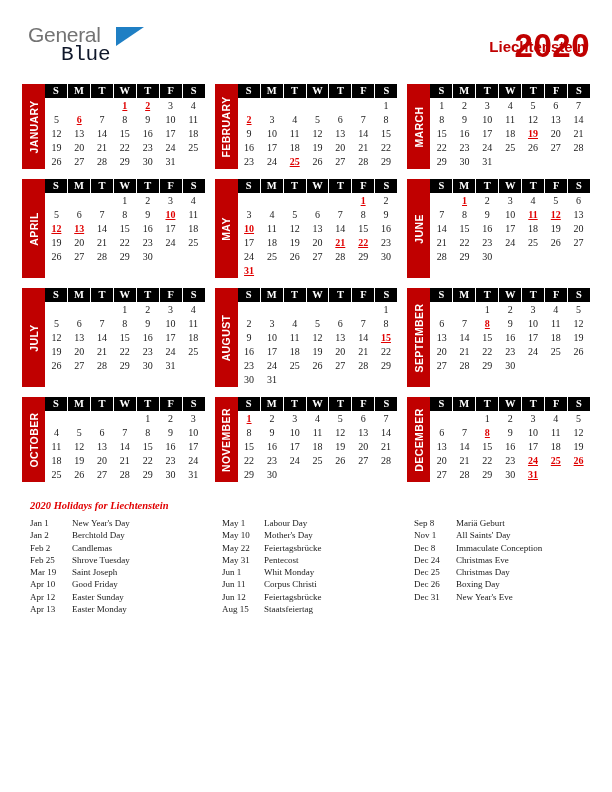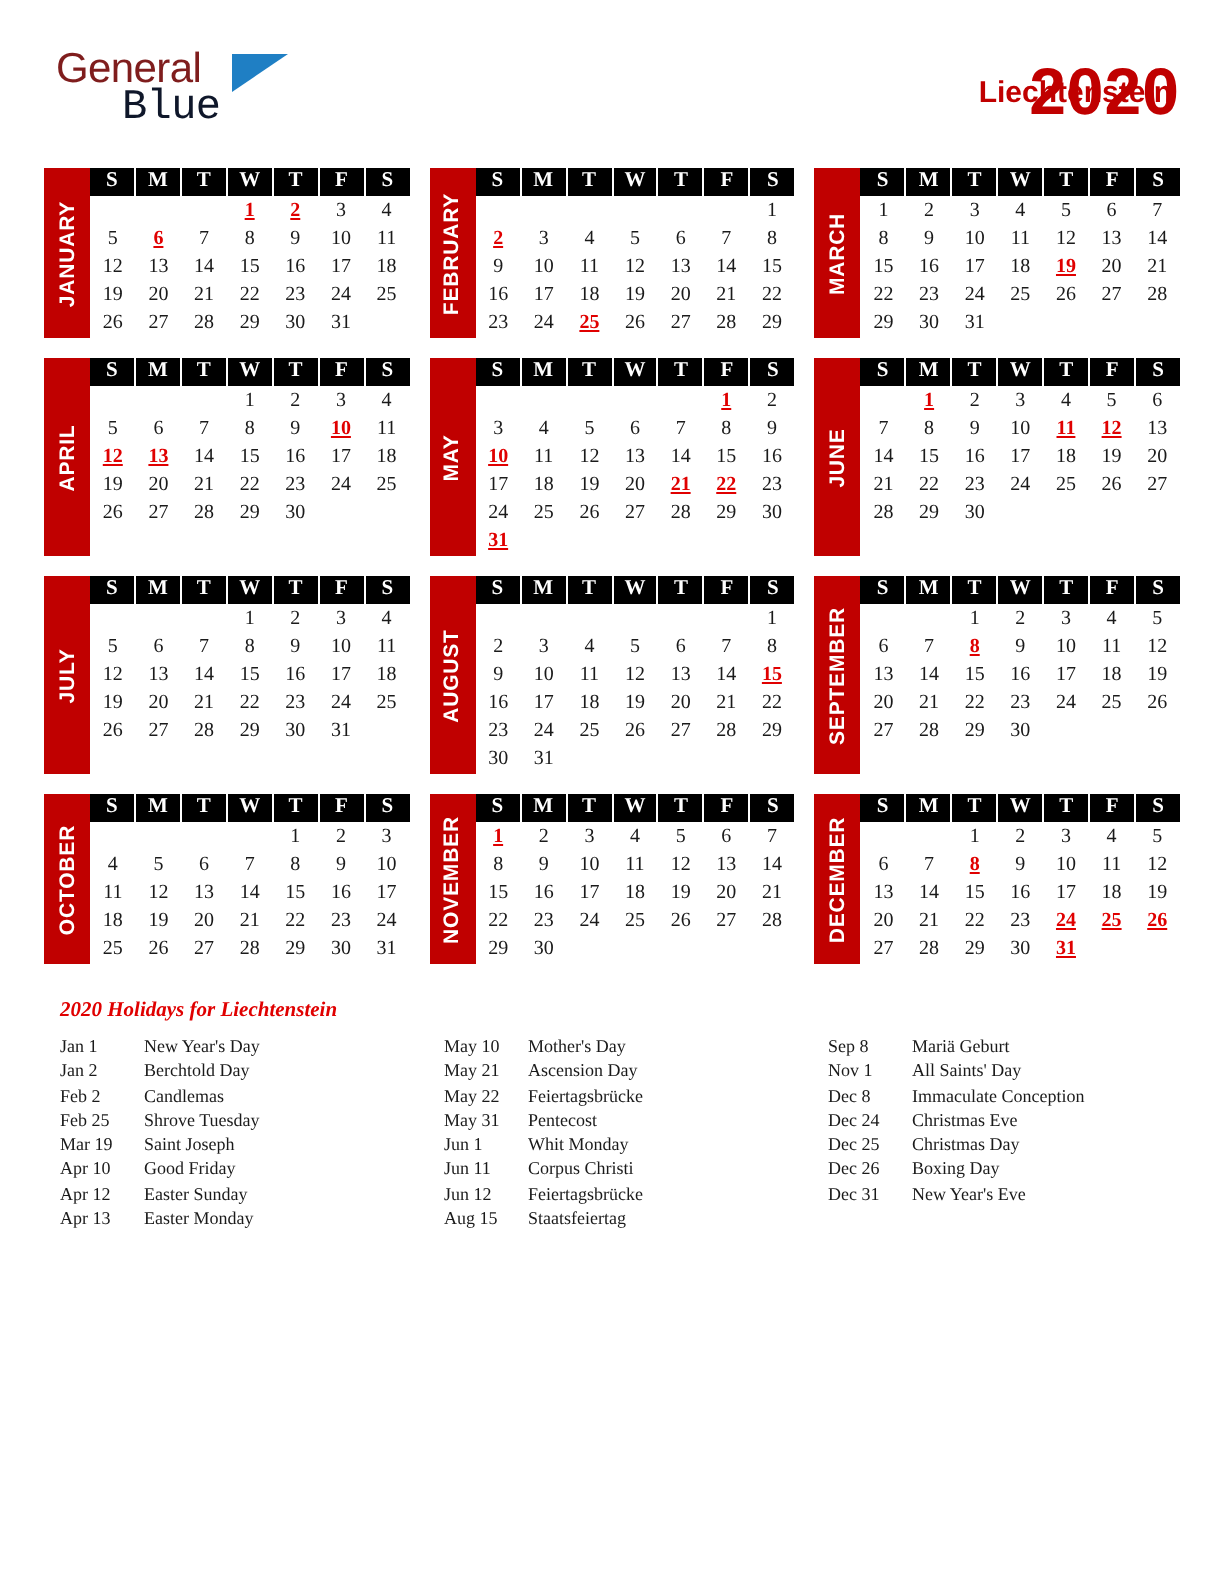--- a/index.html
+++ b/index.html
@@ -25,21 +25,21 @@
   .logo {
     position: absolute;
     left: 6px;
     top: 2px;
     width: 130px;
     height: 46px;
   }
   .logo-general {
     font-family: "Liberation Sans", sans-serif;
     font-size: 21px;
-    color: #7f1d1d;
+    color: #737373;
     letter-spacing: -0.3px;
     position: absolute;
     left: 0;
     top: 0;
     line-height: 22px;
   }
   .logo-blue {
     font-family: Liberation Mono, monospace;
     font-size: 21px;
     color: #0f172a;
@@ -868,26 +868,26 @@
           <div class="holiday-date">Apr 12</div>
           <div class="holiday-name">Easter Sunday</div>
         </div>
         <div class="holiday-item">
           <div class="holiday-date">Apr 13</div>
           <div class="holiday-name">Easter Monday</div>
         </div>
       </div>
       <div class="holidays-col">
         <div class="holiday-item">
+          <div class="holiday-date">May 1</div>
+          <div class="holiday-name">Labour Day</div>
+        </div>
+        <div class="holiday-item">
           <div class="holiday-date">May 10</div>
           <div class="holiday-name">Mother's Day</div>
-        </div>
-        <div class="holiday-item">
-          <div class="holiday-date">May 21</div>
-          <div class="holiday-name">Ascension Day</div>
         </div>
         <div class="holiday-item">
           <div class="holiday-date">May 22</div>
           <div class="holiday-name">Feiertagsbrücke</div>
         </div>
         <div class="holiday-item">
           <div class="holiday-date">May 31</div>
           <div class="holiday-name">Pentecost</div>
         </div>
         <div class="holiday-item">

